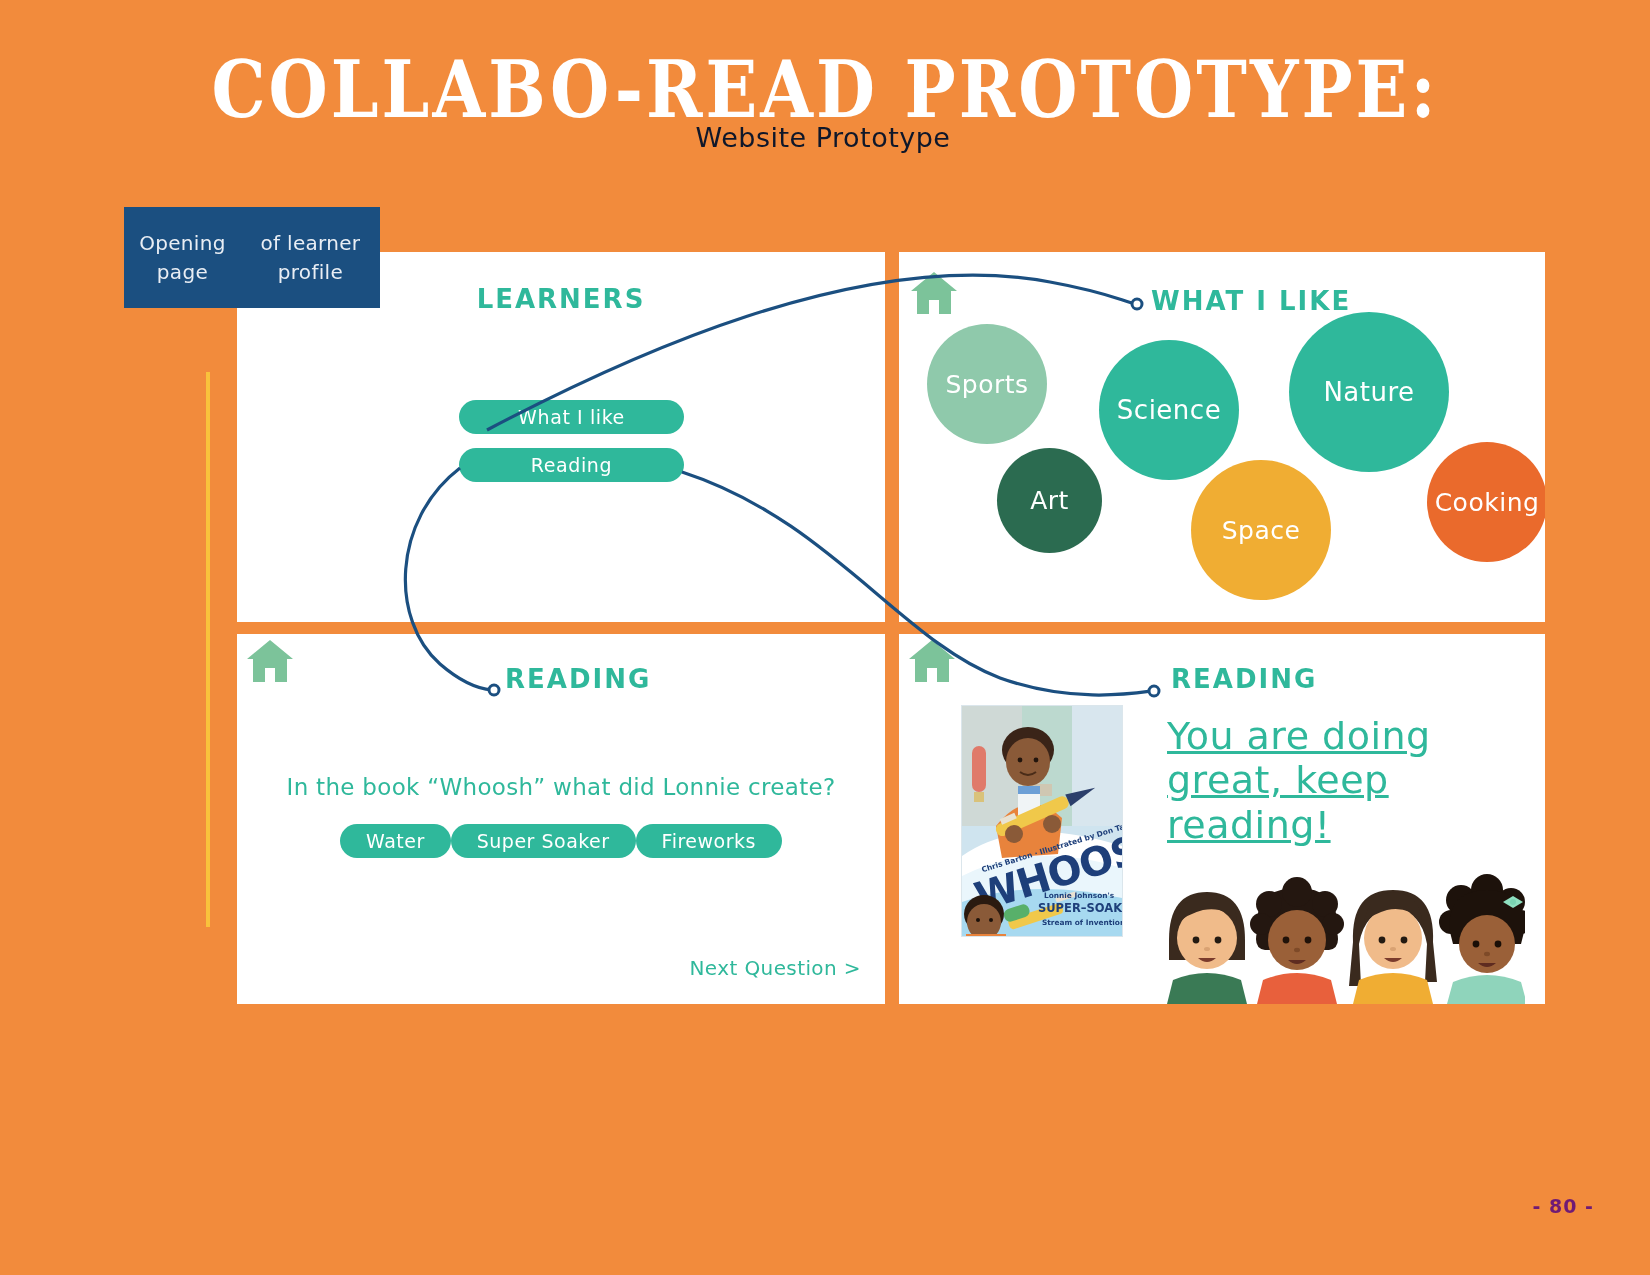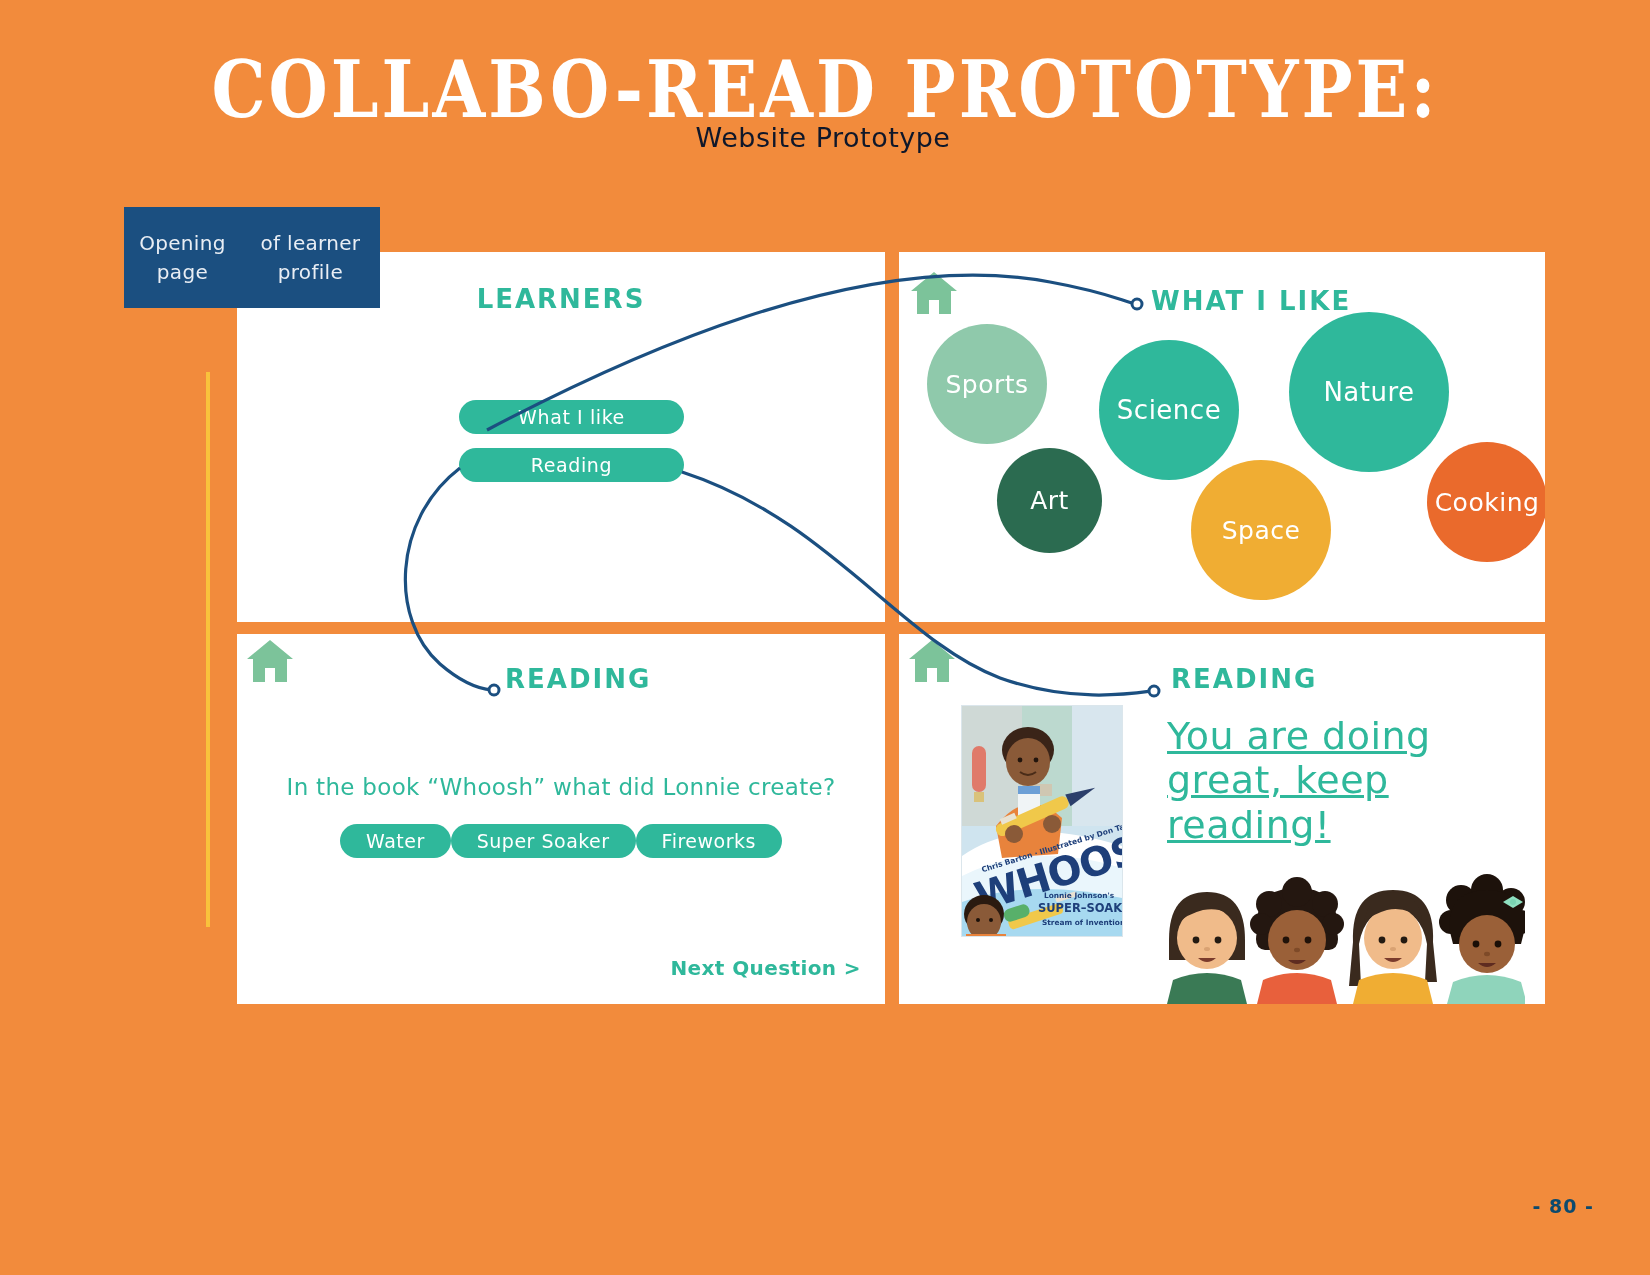--- a/index.html
+++ b/index.html
@@ -73,21 +73,21 @@
     position:absolute;left:0;right:0;top:140px;text-align:center;
     color:#2fb89b;font-size:23px;letter-spacing:.3px;
   }
   .answers{position:absolute;left:0;right:0;top:190px;display:flex;justify-content:center;}
   .abtn{
     background:#2fb89b;border-radius:18px;color:#ffffff;height:34px;
     display:flex;align-items:center;justify-content:center;
     font-size:19px;padding:0 26px;letter-spacing:.5px;white-space:nowrap;
   }
   .nextq{
-    position:absolute;right:24px;bottom:24px;color:#2fb89b;font-size:20px;letter-spacing:.4px;font-weight:bold;
+    position:absolute;right:24px;bottom:24px;color:#2fb89b;font-size:20px;letter-spacing:.4px;
   }
 
   
   .praise{
     position:absolute;left:268px;top:80px;width:330px;
     color:#2fb89b;font-size:38px;line-height:1.17;letter-spacing:.5px;text-decoration:underline;
   }
 
   
   .book{position:absolute;left:63px;top:72px;width:160px;height:230px;overflow:hidden;
@@ -95,21 +95,21 @@
   .book svg{display:block;width:100%;height:100%;}
 
   
   .kids{position:absolute;left:256px;top:236px;width:370px;height:134px;overflow:hidden;}
   .kids svg{display:block;width:100%;height:100%;}
 
   
   #connectors{position:absolute;left:0;top:0;width:1650px;height:1275px;pointer-events:none;z-index:5;}
 
   
-  .pagenum{position:absolute;right:56px;bottom:58px;color:#0c4a6e;font-size:19px;font-weight:bold;letter-spacing:1px;}
+  .pagenum{position:absolute;right:56px;bottom:58px;color:#701a75;font-size:19px;font-weight:bold;letter-spacing:1px;}
 </style>
 </head>
 <body style="background: rgb(242, 139, 60);">
 
 <div class="slide">
 
   <div class="title">COLLABO-READ PROTOTYPE:</div>
   <div class="subtitle">Website Prototype</div>
 
   <div class="callout" style="background: rgb(27, 79, 128);">

